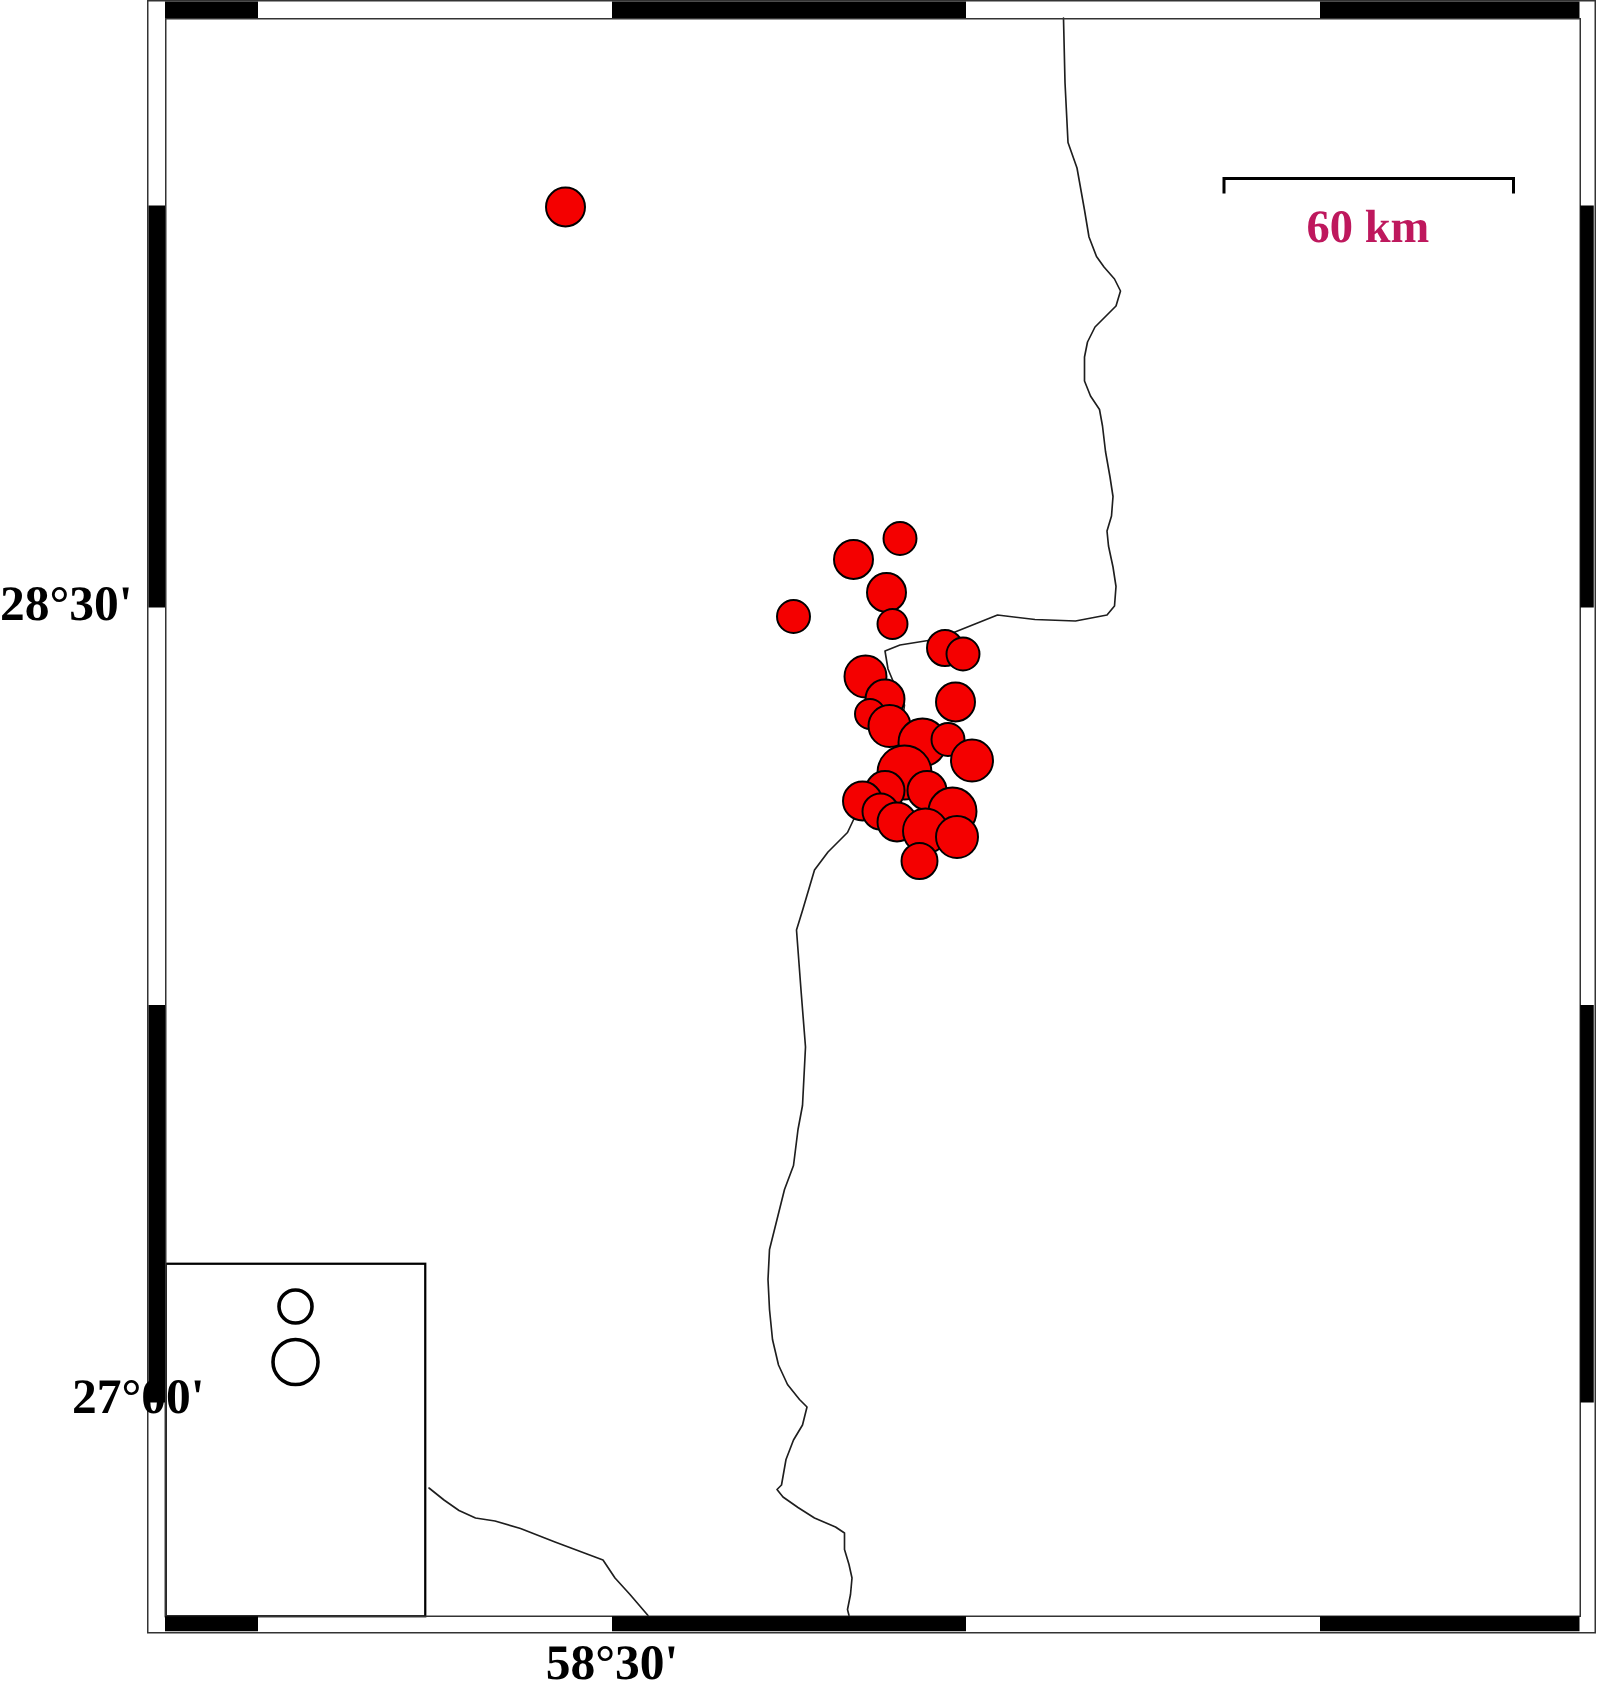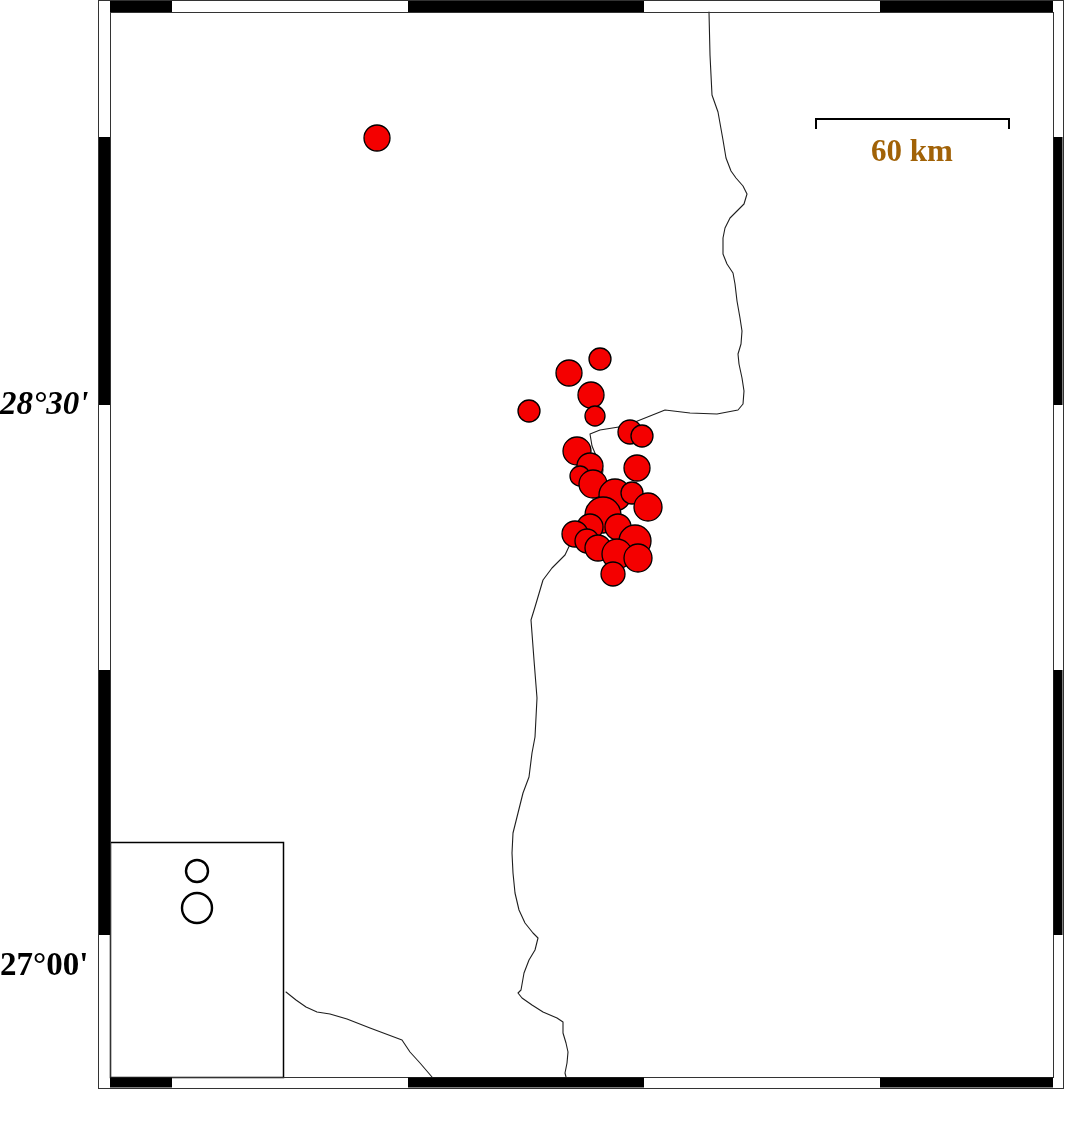--- a/index.html
+++ b/index.html
@@ -22,21 +22,21 @@
   }
   .lat-label { left: 0; width: 86px; text-align: right; }
   .lon-label { width: 200px; text-align: center; }
   #scale-label {
     position: absolute;
     width: 200px;
     text-align: center;
     font-weight: 700;
     font-size: 31px;
     line-height: 32px;
-    color: #a16207;
+    color: #be185d;
   }
 </style>
 </head>
 <body>
 
 <div id="figure">
   <svg id="map-svg" width="1066" height="1125" viewBox="0 0 1066 1125">
       <polyline points="709,12 710,55 712,95 718,112 723,140 726,158 731,171 736,178 743,186 747,194 744,204 737,211 730,218 725,228 723,238 723,254 727,264 733,273 735,284 737,301 740,318 742,331 741,344 738,354 739,364 742,378 744,391 743,404 738,410 717,414 690,413 665,410 650,416 625,426 600,430 590,434 592,446 597,458 603,470 600,492 588,512 578,526 573,538 565,555 552,568 543,580 535,607 531,620 534,660 537,698 535,737 532,753 529,777 523,793 518,813 513,833 512,853 513,873 515,893 519,910 525,923 533,933 538,938 535,950 529,960 524,973 521,990 518,993 522,998 532,1005 543,1012 557,1018 563,1022 563,1033 566,1043 568,1052 567,1063 565,1073 566,1077" fill="none" stroke="#1e1e1e" stroke-width="1.1" stroke-linejoin="round" stroke-linecap="round"></polyline>
       <polyline points="286,992 296,1000 306,1007 317,1012 330,1014 347,1019 370,1028 402,1040 410,1052 420,1063 432,1077" fill="none" stroke="#1e1e1e" stroke-width="1.1" stroke-linejoin="round" stroke-linecap="round"></polyline>
       <rect x="110.5" y="842.5" width="173" height="235" fill="#ffffff" stroke="#000000" stroke-width="1.5"></rect>
@@ -76,18 +76,19 @@
       <rect x="110" y="1077.5" width="62" height="10" fill="#000000"></rect>
       <rect x="408" y="1077.5" width="236" height="10" fill="#000000"></rect>
       <rect x="880" y="1077.5" width="173" height="10" fill="#000000"></rect>
       <rect x="99" y="137" width="11" height="268" fill="#000000"></rect>
       <rect x="99" y="670" width="11" height="265" fill="#000000"></rect>
       <rect x="1053.5" y="137" width="9" height="268" fill="#000000"></rect>
       <rect x="1053.5" y="670" width="9" height="265" fill="#000000"></rect>
       <path d="M 816 129 L 816 119 L 1009 119 L 1009 129" fill="none" stroke="#000000" stroke-width="2"></path>
     </svg>
 
-  <div class="coord-label lat-label" id="lat-label-0" style="top: 386px; font-style: italic;">28°30'</div>
-  <div class="coord-label lat-label" id="lat-label-1" style="top: 947px;">27°00'</div>
+  <div class="coord-label lat-label" id="lat-label-0" style="top: 386px;">28°30'</div>
+  <div class="coord-label lat-label" id="lat-label-1" style="top: 915px; margin-left: 48px;">27°00'</div>
 
+  <div class="coord-label lon-label" id="lon-label-0" style="left: 308px; top: 1092px;">58°30'</div>
 
   <div id="scale-label" style="left: 812px; top: 135px;">60 km</div>
 </div>
 
 </body></html>

